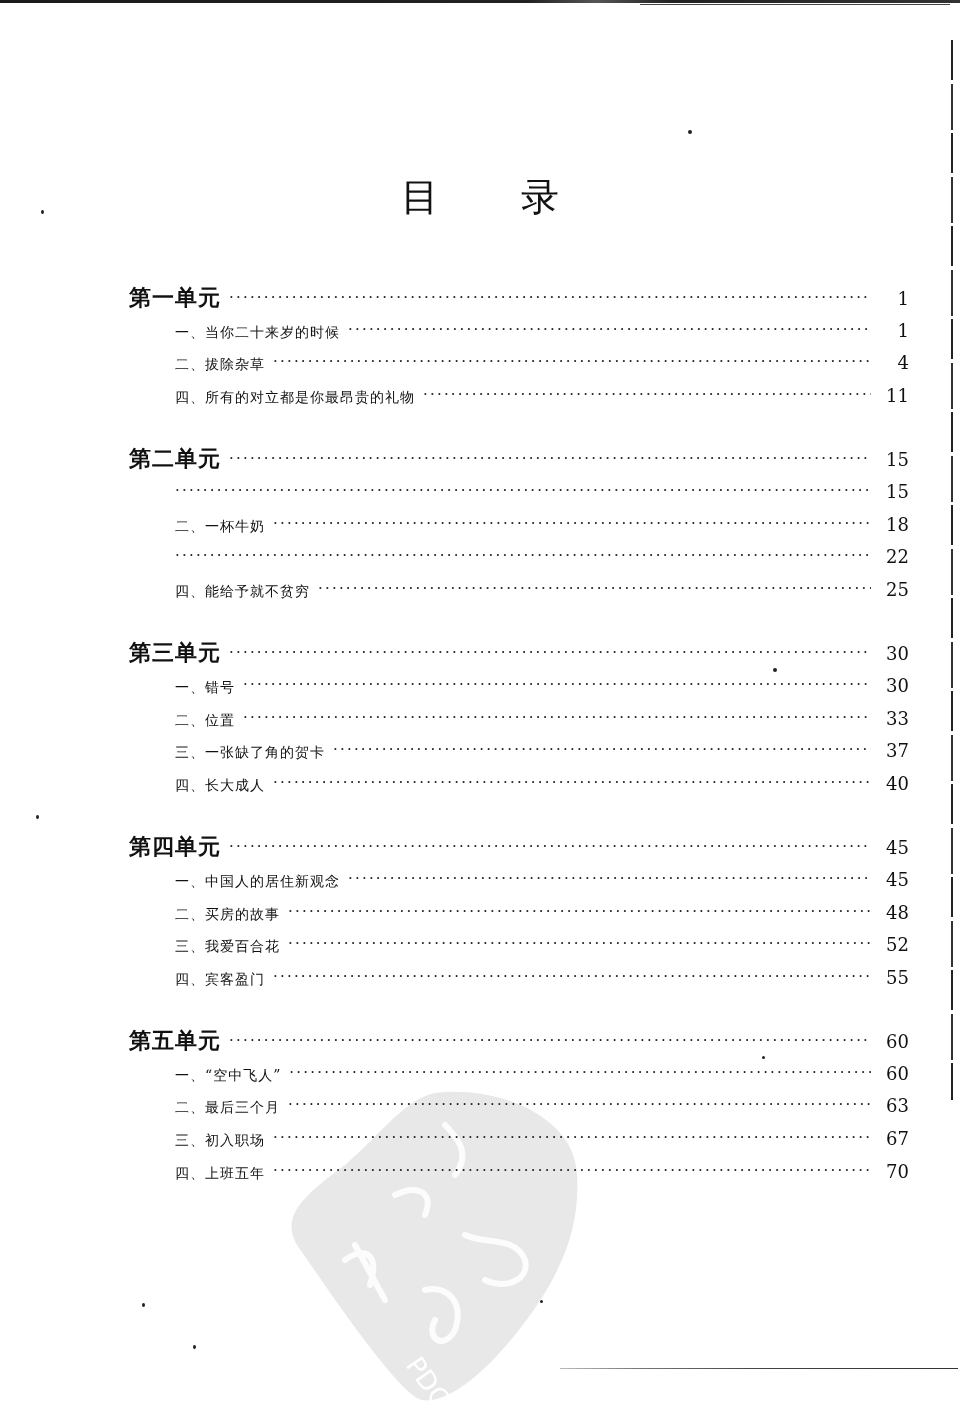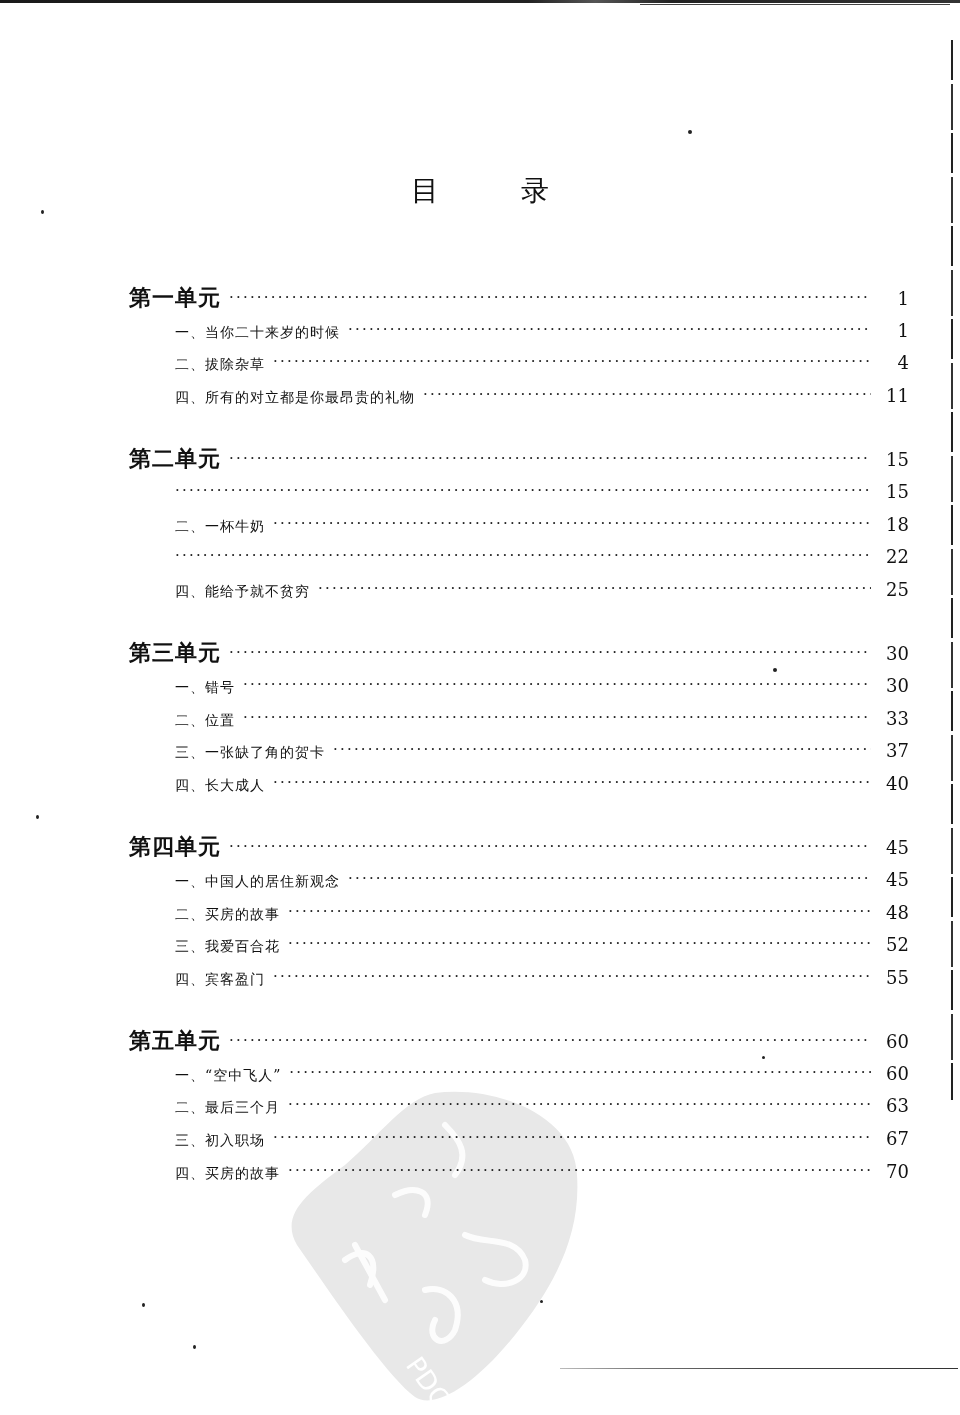--- a/index.html
+++ b/index.html
@@ -59,21 +59,21 @@
       position: absolute;
       background: #222;
       border-radius: 50%;
     }
     .title {
       position: absolute;
       left: 0;
       top: 172px;
       width: 960px;
       text-align: center;
-      font-size: 28px;
+      font-size: 38px;
       letter-spacing: 0;
       font-family: "DejaVu Serif", "Liberation Serif", serif;
     }
     .title span {
       display: inline-block;
     }
     .title .gap {
       width: 82px;
     }
     .toc {
@@ -281,18 +281,18 @@
         <span class="label">二、最后三个月</span>
         <span class="leader"></span>
         <span class="page">63</span>
       </div>
       <div class="row lesson-row">
         <span class="label">三、初入职场</span>
         <span class="leader"></span>
         <span class="page">67</span>
       </div>
       <div class="row lesson-row">
-        <span class="label">四、买房的故事</span>
+        <span class="label">四、上班五年</span>
         <span class="leader"></span>
         <span class="page">70</span>
       </div>
     </div>
   </div>
 
 </body></html>

